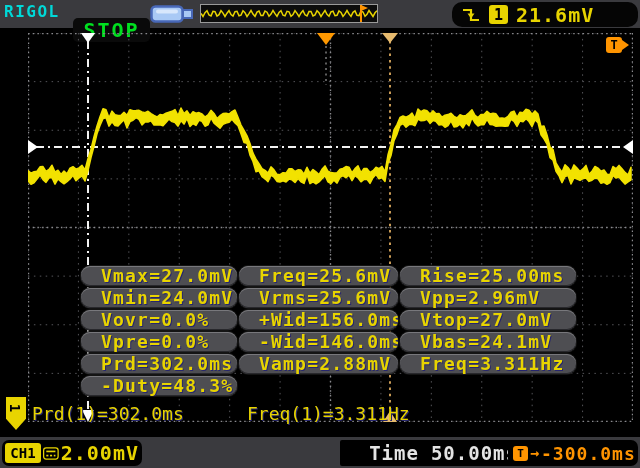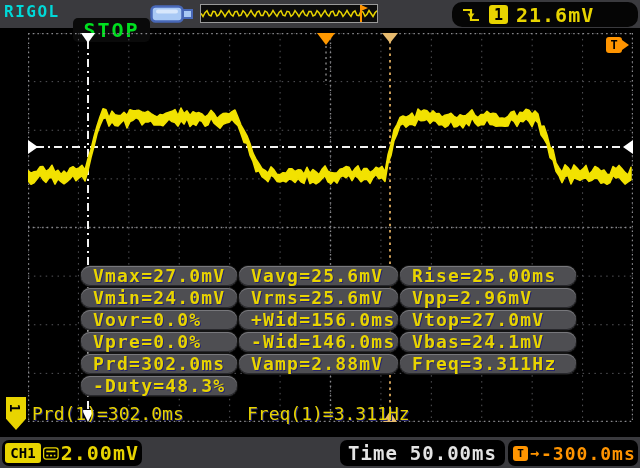--- a/index.html
+++ b/index.html
@@ -31,21 +31,21 @@
              font-size:12px;font-weight:bold;display:flex;align-items:center;justify-content:center;}
   .tbadge-arrow{width:0;height:0;border-top:5px solid transparent;
                 border-bottom:5px solid transparent;border-left:7px solid #ff9400;}
 
   
   .mpanel{position:absolute;left:81px;top:266px;display:grid;
           grid-template-columns:156px 159px 176px;grid-auto-rows:20px;gap:2px;}
   .mcell{background:#4e4e52;border-radius:9px;box-sizing:border-box;
          box-shadow:inset 0 1px 0 #78787c,inset 0 -1px 0 #28282c,0 0 0 1px #141414;
          color:#e8d400;font-size:18px;font-weight:bold;letter-spacing:1.2px;
-         line-height:19px;padding-left:12px;white-space:nowrap;overflow:hidden;
+         line-height:19px;padding-left:20px;white-space:nowrap;overflow:hidden;
          text-shadow:1px 1px 0 #26266e;}
 
   .readout{position:absolute;color:#e8d400;font-size:18px;font-weight:normal;
            text-shadow:1px 1px 0 #26266e;white-space:nowrap;}
   #readout-prd{left:32px;top:403px;}
   #readout-freq{left:247px;top:403px;}
 
   .ch-marker{position:absolute;left:6px;top:397px;width:20px;height:33px;background:#e8d400;
              clip-path:polygon(0 0,100% 0,100% 66%,50% 100%,0 66%);}
   .ch-marker span{position:absolute;left:5px;top:3px;color:#000;font-size:14px;
@@ -53,21 +53,21 @@
 
   
   .bottombar{position:absolute;left:0;top:437px;width:640px;height:31px;background:#3a3a3e;}
   .chbox{position:absolute;left:2px;top:3px;width:140px;height:26px;background:#000;
          border-radius:7px;display:flex;align-items:center;padding:0 3px;
          box-sizing:border-box;gap:2px;}
   .ch-badge{background:#e8d400;color:#000;border-radius:3px;min-width:36px;height:20px;
             display:flex;align-items:center;justify-content:center;font-size:14px;font-weight:bold;}
   .ch-scale{color:#e8d400;font-size:20px;font-weight:bold;letter-spacing:1px;}
   .timebox{position:absolute;left:340px;top:3px;width:165px;height:26px;background:#000;
-           border-radius:7px;display:flex;align-items:center;justify-content:center;gap:12px;}
+           border-radius:2px;display:flex;align-items:center;justify-content:flex-end;gap:12px;padding-left:13px;}
   .timebox span{color:#e4e4e4;font-size:19px;font-weight:bold;letter-spacing:1px;}
   .toffbox{position:absolute;left:508px;top:3px;width:130px;height:26px;background:#000;
            border-radius:7px;display:flex;align-items:center;padding:0 5px;
            box-sizing:border-box;gap:2px;}
   .toff-badge{width:15px;height:15px;background:#ff9400;border-radius:3px;color:#000;
               font-size:11px;font-weight:bold;display:flex;align-items:center;
               justify-content:center;flex:none;}
   .toff-arrow{color:#ff9400;font-size:15px;font-weight:bold;}
   .toff-value{color:#ff9400;font-size:18px;font-weight:bold;letter-spacing:1px;}
 </style>
@@ -150,21 +150,21 @@
       </svg>
   </div>
 
   <div class="tbadge-right">
     <div class="tbadge-sq">T</div>
     <div class="tbadge-arrow"></div>
   </div>
 
   <div class="mpanel">
     <div class="mcell">Vmax=27.0mV</div>
-    <div class="mcell">Vavg=25.6mV</div>
+    <div class="mcell">Freq=25.6mV</div>
     <div class="mcell">Rise=25.00ms</div>
     <div class="mcell">Vmin=24.0mV</div>
     <div class="mcell">Vrms=25.6mV</div>
     <div class="mcell">Vpp=2.96mV</div>
     <div class="mcell">Vovr=0.0%</div>
     <div class="mcell">+Wid=156.0ms</div>
     <div class="mcell">Vtop=27.0mV</div>
     <div class="mcell">Vpre=0.0%</div>
     <div class="mcell">-Wid=146.0ms</div>
     <div class="mcell">Vbas=24.1mV</div>

